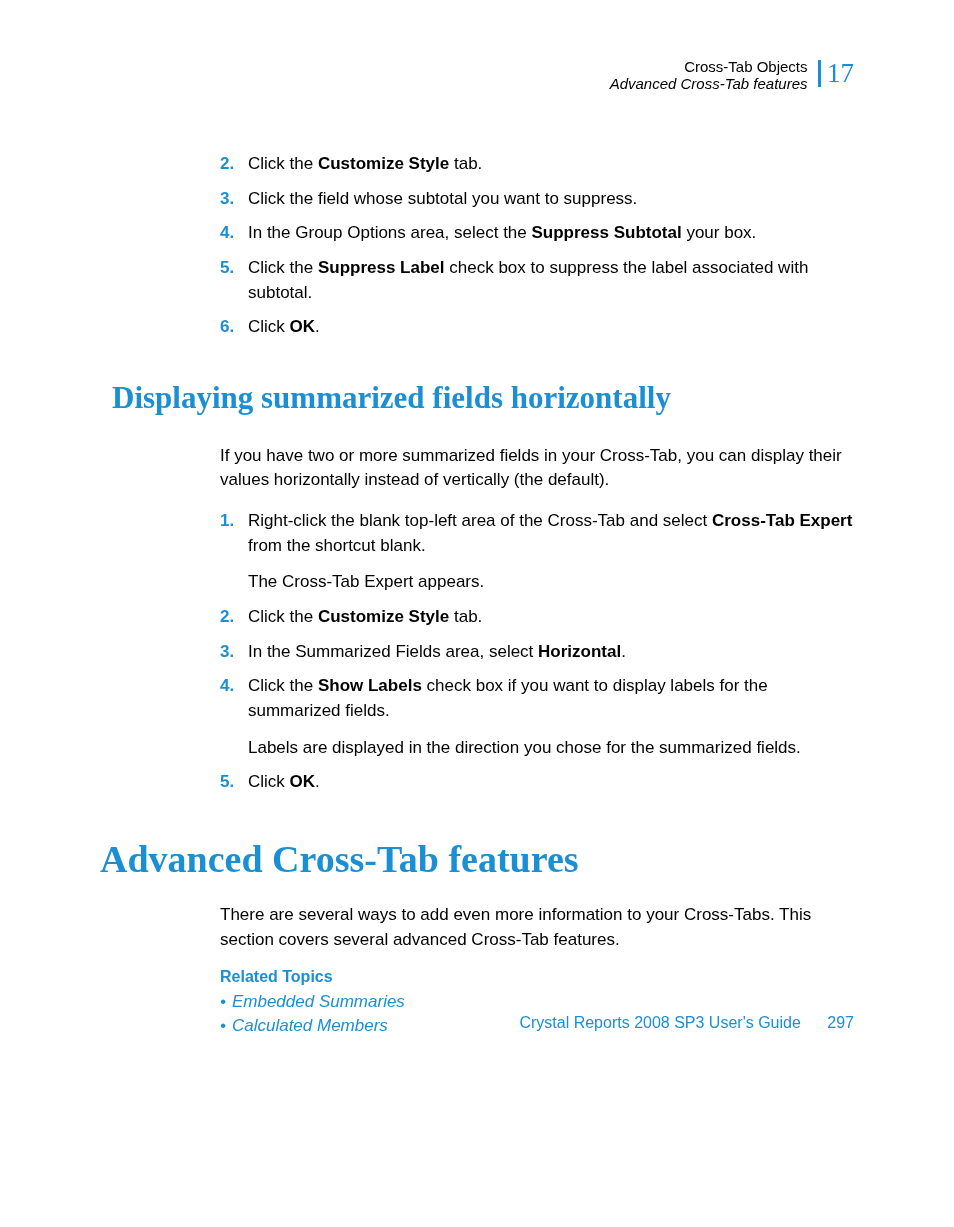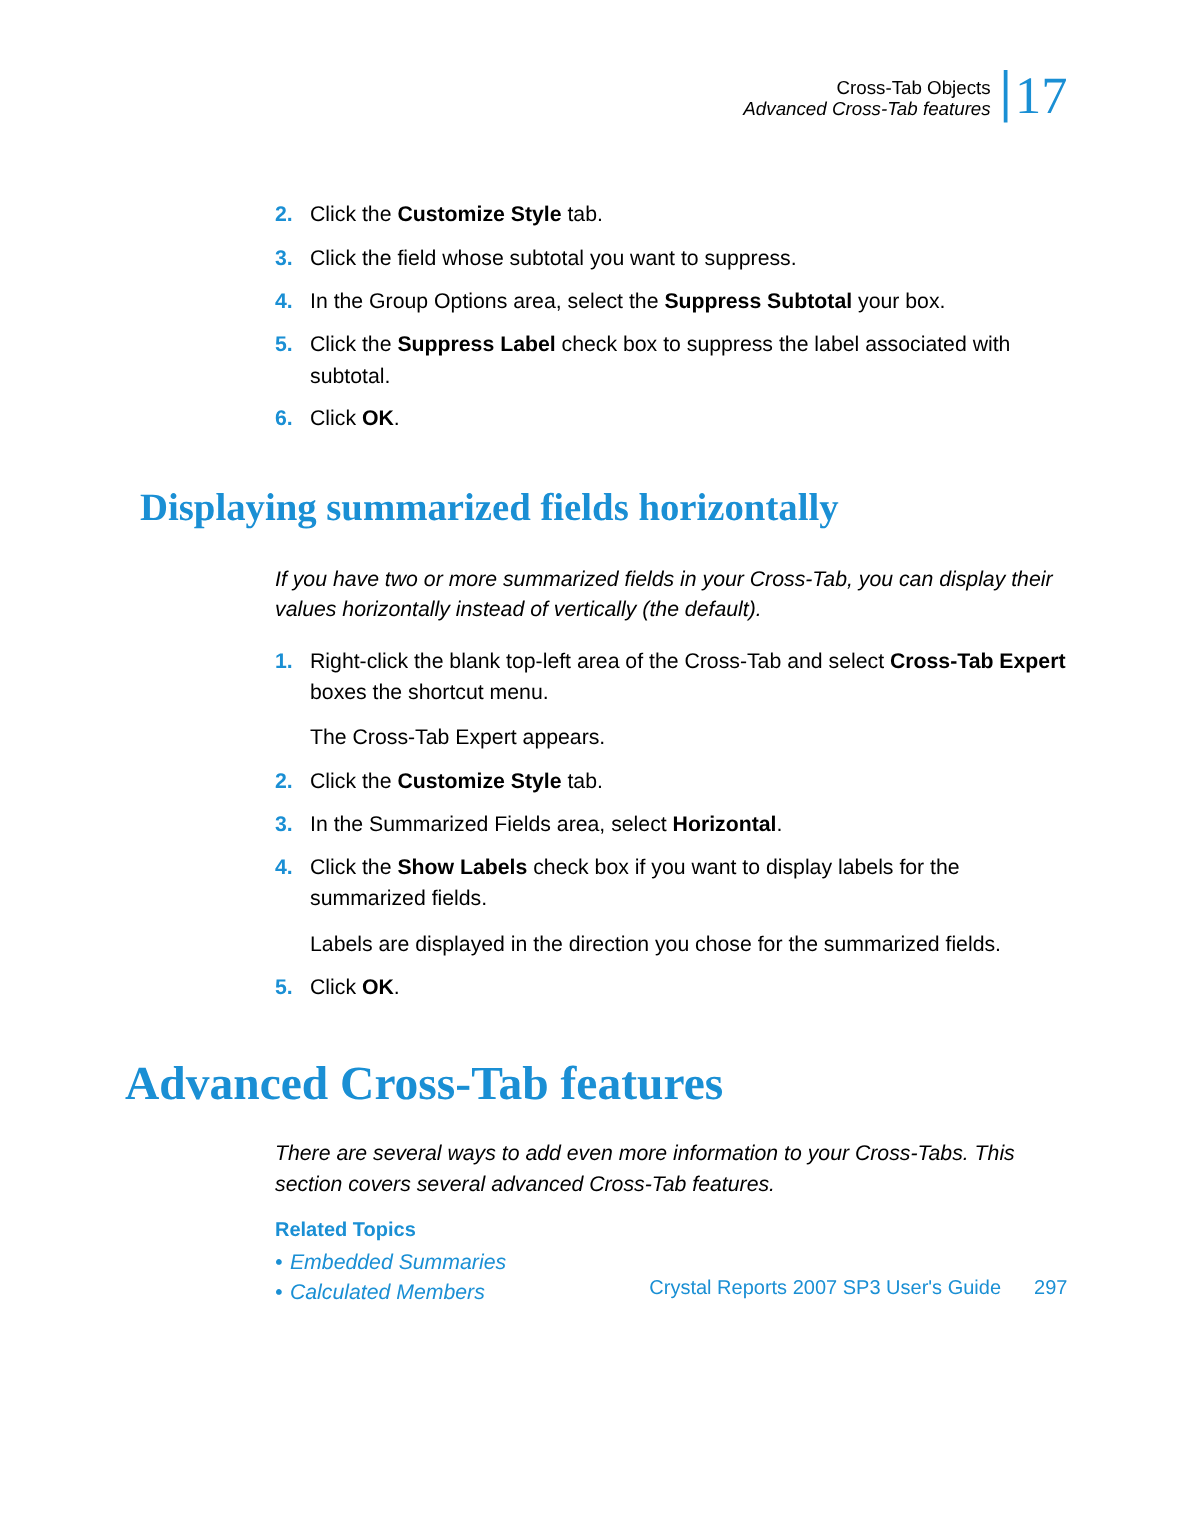--- a/index.html
+++ b/index.html
@@ -34,21 +34,21 @@
     font-size: 15px;
     font-style: italic;
     color: #000;
   }
   .chapter-badge {
     display: inline-block;
     vertical-align: middle;
     border-left: 3px solid #1a8fd4;
     padding-left: 6px;
     font-family: Georgia, 'Times New Roman', serif;
-    font-size: 42px;
+    font-size: 27px;
     color: #1a8fd4;
     line-height: 1;
     position: relative;
     top: -2px;
   }
   .content {
     margin-left: 120px;
   }
   ol.steps {
     list-style: none;
@@ -81,21 +81,20 @@
     font-family: Georgia, 'Times New Roman', serif;
     color: #1a8fd4;
     font-size: 31px;
     font-weight: bold;
     margin: 40px 0 28px 12px;
   }
   .intro {
     font-size: 17px;
     line-height: 1.45;
     margin-bottom: 16px;
-    font-style: italic;
   }
   h1.main {
     font-family: Georgia, 'Times New Roman', serif;
     color: #1a8fd4;
     font-size: 38px;
     font-weight: bold;
     margin: 42px 0 22px 0;
   }
   .related-heading {
     color: #1a8fd4;
@@ -164,21 +163,21 @@
       </li>
     </ol>
   </div>
 
   <h2 class="section">Displaying summarized fields horizontally</h2>
   <div class="content">
     <p class="intro">If you have two or more summarized fields in your Cross-Tab, you can display their values horizontally instead of vertically (the default).</p>
     <ol class="steps">
       <li>
         <span class="step-num">1.</span>
-        <span class="step-body"><span>Right-click the blank top-left area of the Cross-Tab and select </span><span class="bold">Cross-Tab Expert</span><span> boxes the shortcut menu.</span></span>
+        <span class="step-body"><span>Right-click the blank top-left area of the Cross-Tab and select </span><span class="bold">Cross-Tab Expert</span><span> from the shortcut blank.</span></span>
         <div class="step-note">The Cross-Tab Expert appears.</div>
       </li>
       <li>
         <span class="step-num">2.</span>
         <span class="step-body"><span>Click the </span><span class="bold">Customize Style</span><span> tab.</span></span>
       </li>
       <li>
         <span class="step-num">3.</span>
         <span class="step-body"><span>In the Summarized Fields area, select </span><span class="bold">Horizontal</span><span>.</span></span>
       </li>
@@ -198,16 +197,16 @@
   <div class="content">
     <p class="intro">There are several ways to add even more information to your Cross-Tabs. This section covers several advanced Cross-Tab features.</p>
     <div class="related-heading">Related Topics</div>
     <ul class="related">
       <li><span class="bullet">•</span><span>Embedded Summaries</span></li>
       <li><span class="bullet">•</span><span>Calculated Members</span></li>
     </ul>
   </div>
 
   <div class="footer">
-    <span>Crystal Reports 2007 SP3 User's Guide</span>
+    <span>Crystal Reports 2008 SP3 User's Guide</span>
     <span class="page-num">297</span>
   </div>
 </div>
 
 </body></html>

